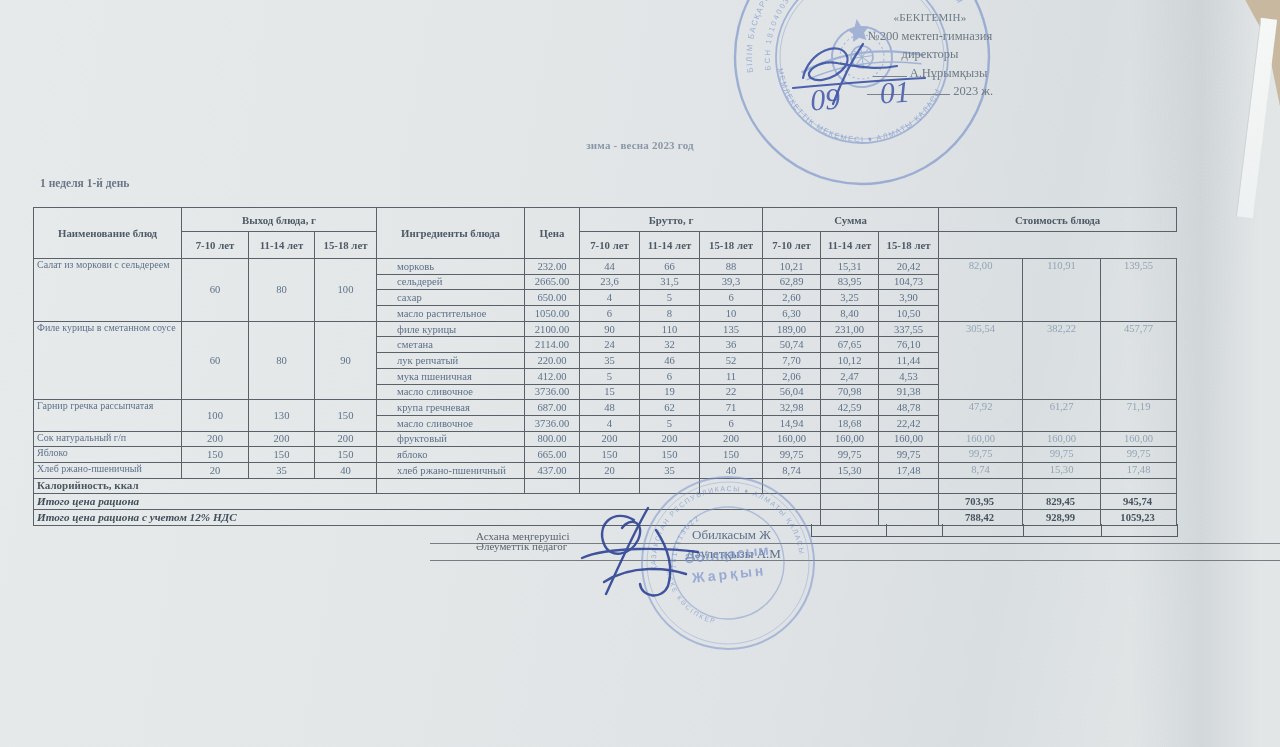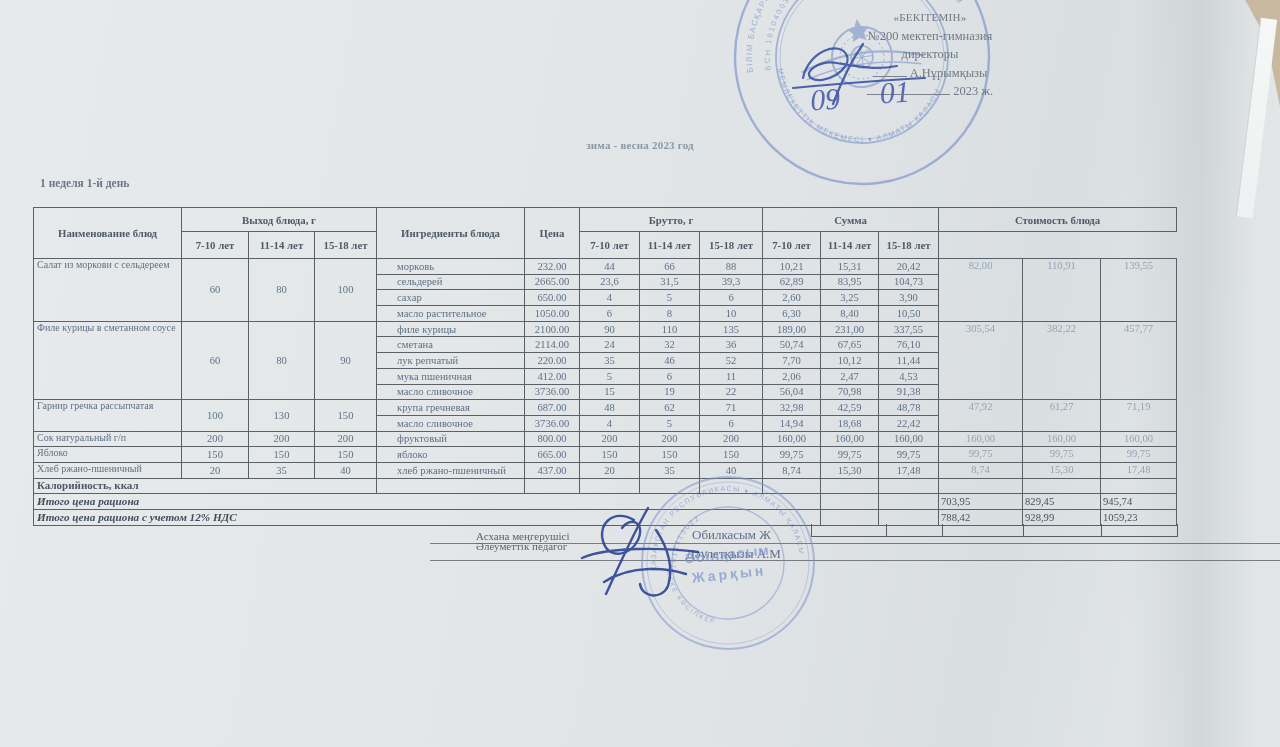--- a/index.html
+++ b/index.html
@@ -29,21 +29,21 @@
   thead th{font-weight:600;font-size:10.8px;color:#4e5a66;}
   thead tr.h1{height:24px;} thead tr.h2{height:27px;}
   tbody tr{height:15.7px;}
   tbody td{font-size:10.6px;color:#5e7189;text-align:center;line-height:1.05;}
   td.name{text-align:left;vertical-align:top;white-space:normal;font-size:10px;padding-left:3px;line-height:1.15;}
   td.ing{text-align:left;padding-left:20px;}
   td.cost{color:#92a4b6;vertical-align:top;padding-top:1px;}
   tr.kal td.klabel{text-align:left;font-weight:600;color:#4c5864;font-size:11px;padding-left:3px;}
   tr.total{height:16px;}
   tr.total td.tlabel{text-align:left;font-style:italic;font-weight:bold;color:#404d5a;font-size:11.2px;padding-left:3px;}
-  tr.total td.tval{text-align:left;padding-right:4px;color:#46535f;font-weight:400;}
+  tr.total td.tval{text-align:center;padding-right:4px;color:#46535f;font-weight:700;}
   
   .fragment{position:absolute;left:812px;top:524px;display:flex;height:13px;}
   .fragment div{border:1px solid #565c63;border-top:none;margin-left:-1px;}
   
   .sigline{position:absolute;height:1px;background:#767c82;}
   .role{position:absolute;color:#5a646e;font-size:11px;}
   .sname{position:absolute;color:#5d7089;font-size:13px;}
   .hand{font-family:"Liberation Serif", serif;font-style:italic;}
   svg{position:absolute;overflow:visible;}
   .stamp-text{fill:#6f8bc8;opacity:.62;font-family:"Liberation Sans",sans-serif;}

